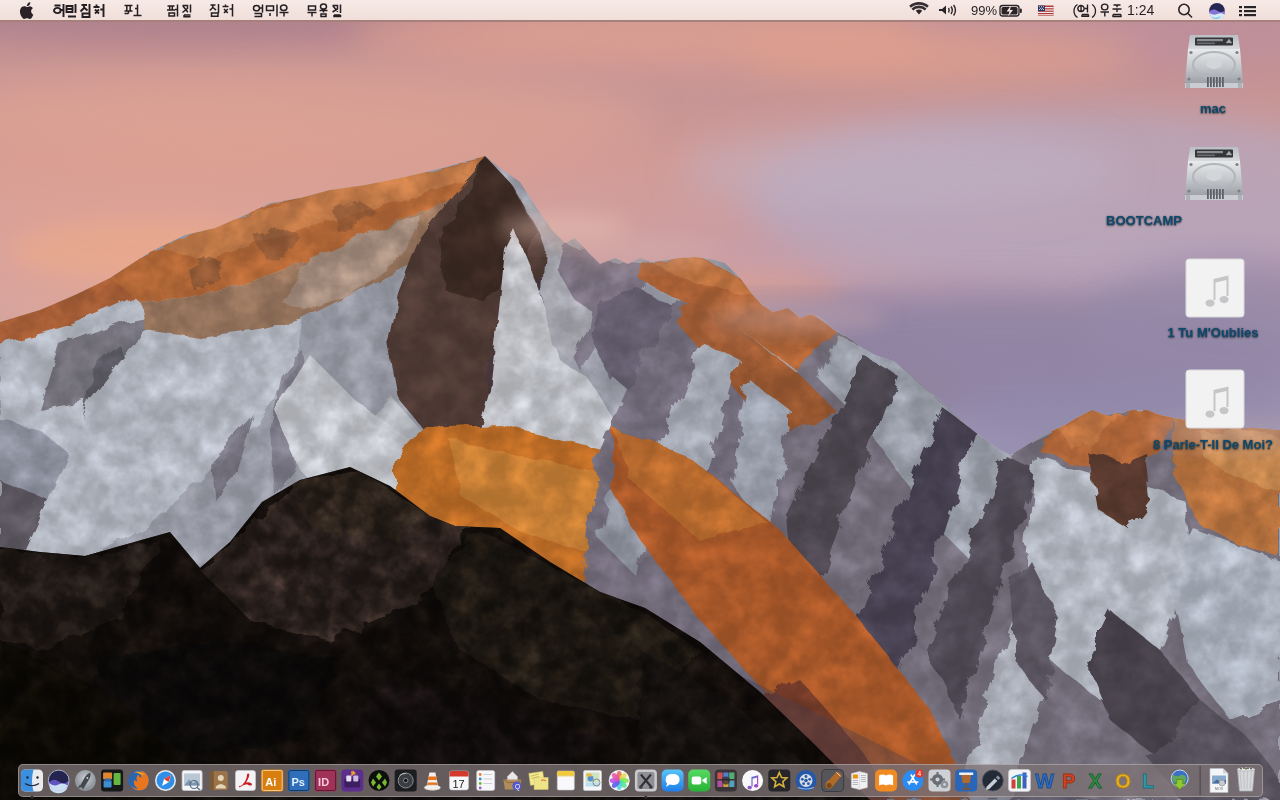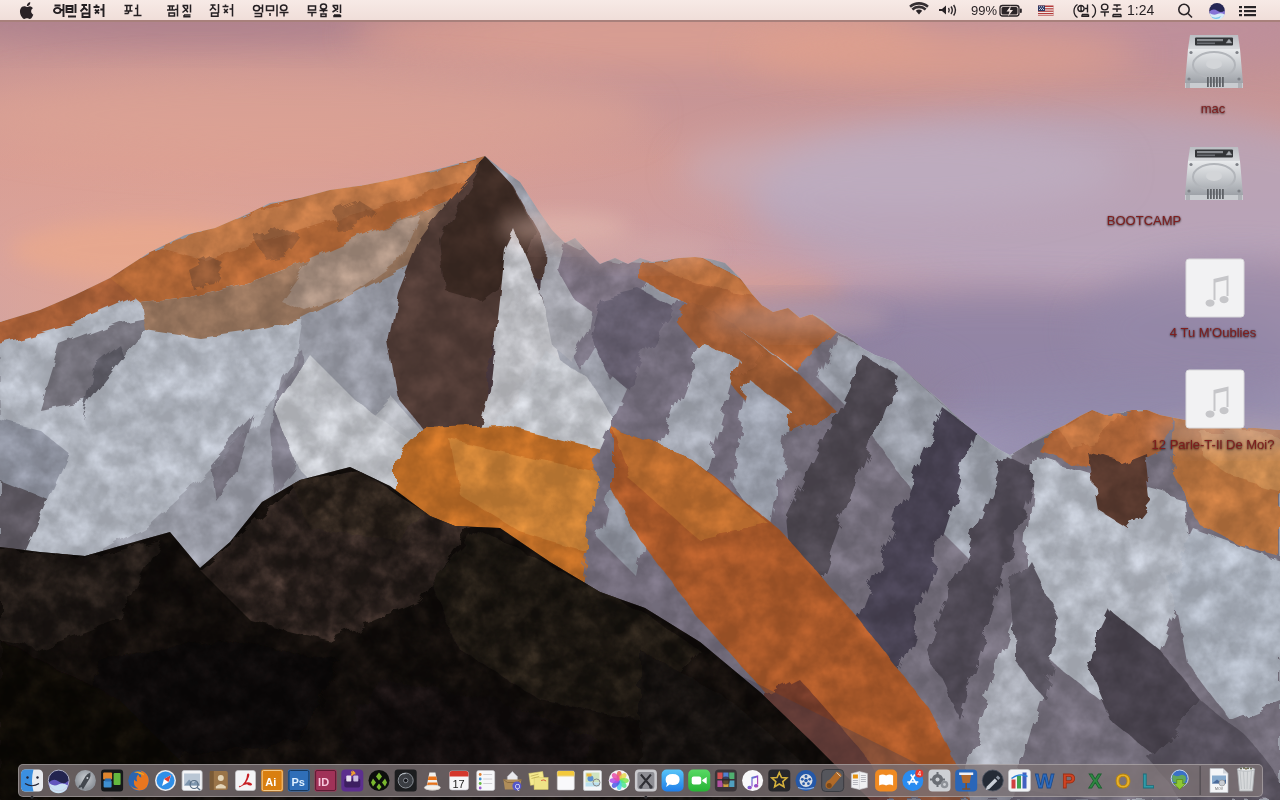--- a/index.html
+++ b/index.html
@@ -1,21 +1,21 @@
 <!DOCTYPE html>
 <html><head><meta charset="utf-8">
 <style>
 *{margin:0;padding:0;box-sizing:border-box}
 html,body{width:1280px;height:800px;overflow:hidden;font-family:"Liberation Sans",sans-serif}
 #screen{position:relative;width:1280px;height:800px;background:#a89cb4}
 #wall{position:absolute;left:0;top:0}
 #menubar{position:absolute;left:0;top:0;width:1280px;height:22px;
  background:linear-gradient(#f7eae6,#f0ded9);border-bottom:2px solid #a8807b;
  display:flex;align-items:center;color:#1c1c1e}
-.lbl{position:absolute;color:#7f1d1d;font-weight:normal;font-size:13px;text-align:center;
+.lbl{position:absolute;color:#0c4a6e;font-weight:bold;font-size:13px;text-align:center;
  text-shadow:0 1px 2px rgba(0,0,0,.55), 0 0 2px rgba(0,0,0,.35)}
 #dock{position:absolute;left:18px;top:764px;width:1245px;height:33px;
  background:rgba(124,114,117,.78);border:1px solid rgba(255,255,255,.28);border-radius:5px}
 </style></head>
 <body>
 <div id="screen">
 <svg id="wall" width="1280" height="800" viewBox="0 0 1280 800">
 <defs>
 <linearGradient id="sky" x1="0" y1="0" x2="0" y2="1">
  <stop offset="0" stop-color="#b68e96"></stop>
@@ -364,22 +364,22 @@
  <path d="M27.5,41 v-21 l15,-3.5 v20.5 h-2 v-16 l-11,2.6 v17.4 z" fill="#c6c6c9"></path>
 </g>
 </defs>
 <use href="#hdd" x="1185" y="35"></use>
 <use href="#hdd" x="1185" y="147"></use>
 <use href="#musicico" x="1186" y="259"></use>
 <use href="#musicico" x="1186" y="370"></use>
 </svg>
 <div class="lbl" style="left:1163px;top:101px;width:100px">mac</div>
 <div class="lbl" style="left:1094px;top:213px;width:100px">BOOTCAMP</div>
-<div class="lbl" style="left:1155px;top:325px;width:116px">4 Tu M'Oublies</div>
-<div class="lbl" style="left:1150px;top:437px;width:126px;line-height:15px">12 Parle-T-Il De Moi?</div>
+<div class="lbl" style="left:1155px;top:325px;width:116px">1 Tu M'Oublies</div>
+<div class="lbl" style="left:1150px;top:437px;width:126px;line-height:15px">8 Parle-T-Il De Moi?</div>
 </div>
 <div id="dock"></div>
 <div id="dockicons">
       <svg width="1280" height="800" viewBox="0 0 1280 800" style="position:absolute;left:0;top:0">
 <g transform="translate(21.0,769.5)">
           <rect width="22" height="22" rx="4.5" fill="#e9ebef"></rect>
           <path d="M0,4.5 a4.5,4.5 0 0 1 4.5,-4.5 h8 q-3,11 0,22 h-8 a4.5,4.5 0 0 1 -4.5,-4.5 z" fill="#3b8fe0"></path>
           <circle cx="6.5" cy="8" r="1.2" fill="#223"></circle>
           <circle cx="16.5" cy="8" r="1.2" fill="#223"></circle>
           <path d="M4,14 q7,4.5 14,0" stroke="#223" stroke-width="1.2" fill="none"></path>

